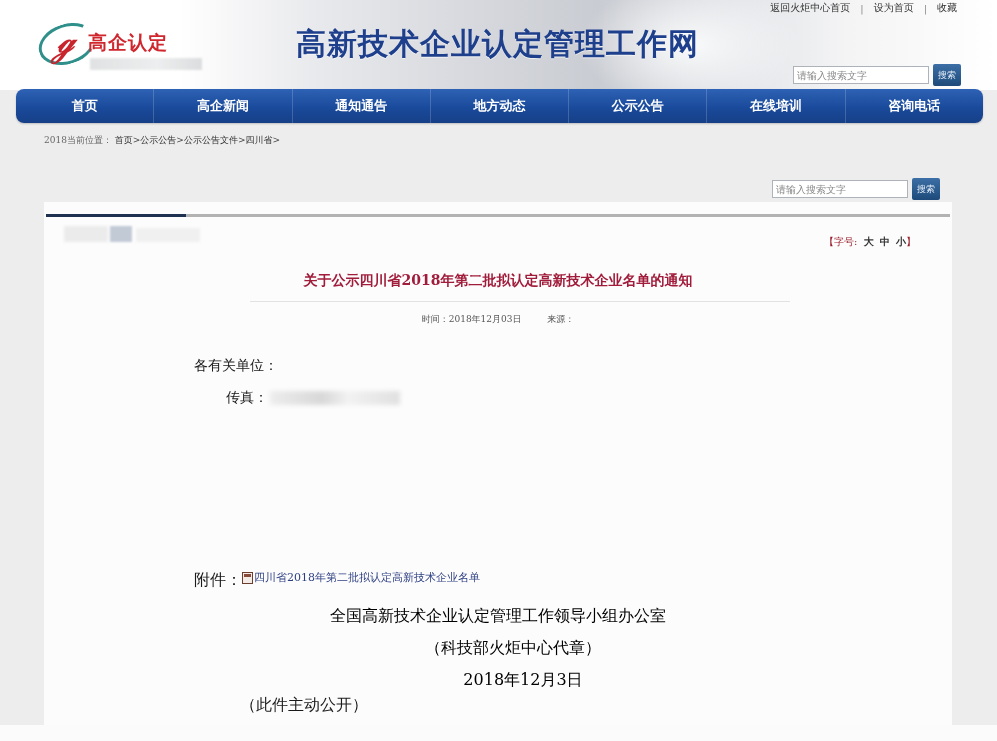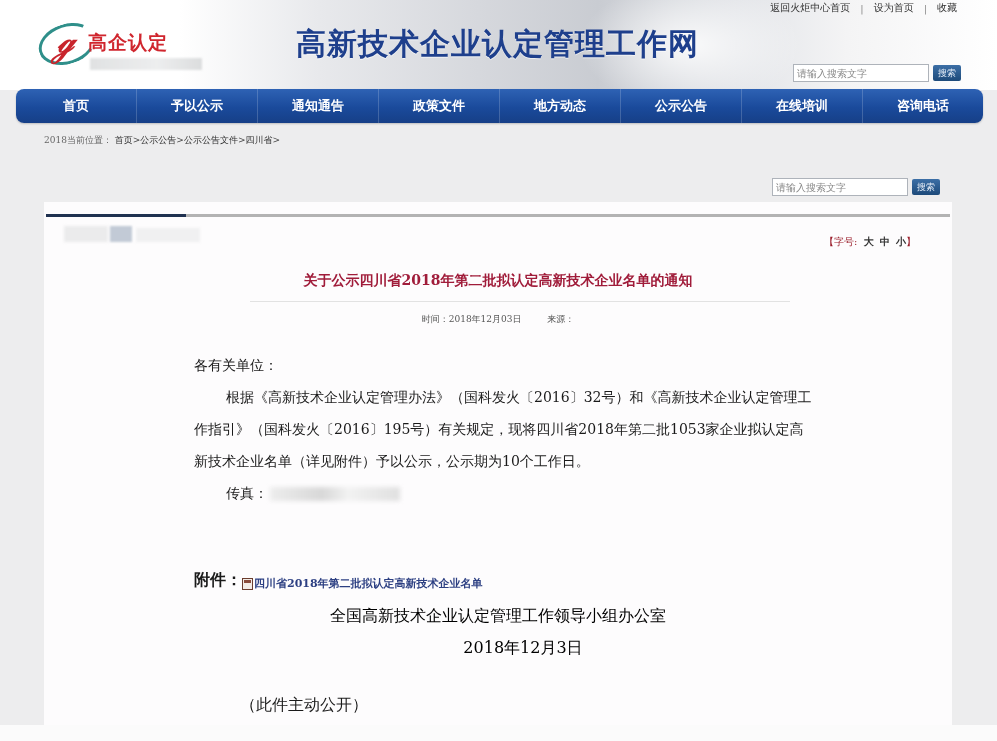--- a/index.html
+++ b/index.html
@@ -59,21 +59,21 @@
   .toplinks a { color: #333; text-decoration: none; cursor: pointer; }
   .search1 {
     position: absolute; left: 793px; top: 64px; display: flex; gap: 4px; align-items: center;
   }
   .search-input {
     width: 136px; height: 18px; border: 1px solid #aeb3ba; background: #fff;
     font-family: "DejaVu Sans", sans-serif; font-size: 10px; color: #777; padding: 2px 3px;
   }
   .search-input::placeholder { color: #888; }
   .search-btn {
-    height: 16px; padding: 0 5px; border: none;
+    height: 22px; padding: 0 5px; border: none;
     background: linear-gradient(#3c6fa6, #1d4a7a);
     color: #e6eef8; font-size: 9px; border-radius: 2px; cursor: pointer;
     font-family: "DejaVu Sans", sans-serif;
   }
   
   .nav {
     position: absolute; left: 16px; top: 89px; width: 967px; height: 34px;
     background: linear-gradient(#2e62b4, #1a4a9b 55%, #163f87);
     border-radius: 8px;
     display: flex; align-items: center;
@@ -141,21 +141,21 @@
   .body-text p { margin: 0; }
   .indent { text-indent: 32px; }
   .fax { padding-left: 32px; position: relative; }
   .fax-blur {
     display: inline-block; vertical-align: middle; width: 130px; height: 14px;
     background: linear-gradient(90deg, #ededed, #d8d8d8 40%, #f2f2f2 60%, #e0e0e0);
     filter: blur(2px); margin-left: 2px;
   }
   .attachment {
     position: absolute; left: 150px; top: 368px;
-    font-size: 16px; color: #1a1a1a; display: flex; align-items: flex-end; font-weight: bold;
+    font-size: 16px; color: #1a1a1a; display: flex; align-items: flex-start;
   }
   .attach-link {
     font-size: 11px; color: #2c3f82; cursor: pointer; display: inline-flex; align-items: center;
   }
   .doc-icon {
     display: inline-block; width: 11px; height: 12px; border: 1px solid #6b3d2e;
     background: #f3ece6; margin-right: 1px; position: relative;
   }
   .doc-icon:before {
     content: ""; position: absolute; left: 1px; top: 1px; width: 7px; height: 3px; background: #8a4b3a;
@@ -194,23 +194,22 @@
     <a>收藏</a>
   </div>
   <div class="search1">
     <input class="search-input" placeholder="请输入搜索文字" style="">
     <button class="search-btn">搜索</button>
   </div>
 </div>
 
 <div class="nav">
   <div class="nav-item">首页</div>
-  <div class="nav-item">予以公示</div>
+  <div class="nav-item">高企新闻</div>
   <div class="nav-item">通知通告</div>
-  <div class="nav-item">政策文件</div>
   <div class="nav-item">地方动态</div>
   <div class="nav-item">公示公告</div>
   <div class="nav-item">在线培训</div>
   <div class="nav-item">咨询电话</div>
 </div>
 
 <div class="breadcrumb">
   <span class="prefix">2018当前位置：</span>
   <a>首页</a><span>&gt;</span><a>公示公告</a><span>&gt;</span><a>公示公告文件</a><span>&gt;</span><a>四川省</a><span>&gt;</span>
 </div>
@@ -237,30 +236,30 @@
   </div>
   <div class="article-title">关于公示四川省2018年第二批拟认定高新技术企业名单的通知</div>
   <div class="title-rule"></div>
   <div class="meta">
     <span>时间：</span><span>2018年12月03日</span>
     <span class="gap"></span>
     <span>来源：</span>
   </div>
   <div class="body-text">
     <p>各有关单位：</p>
-    <p class="indent">根据《高新技术企业认定管理办法》（国科发火〔2016〕32号）和《高新技术企业认定管理工作指引》（国科发火〔2016〕195号）有关规定，现将四川省2018年第二批1053家企业拟认定高新技术企业名单（详见附件）予以公示，公示期为10个工作日。</p>
     <p class="fax"><span>传真：</span><span class="fax-blur"></span></p>
   </div>
   <div class="attachment">
     <span>附件：</span>
     <a class="attach-link">
       <span class="doc-icon"></span>
       <span>四川省2018年第二批拟认定高新技术企业名单</span>
     </a>
   </div>
   <div class="signature">
     <div>全国高新技术企业认定管理工作领导小组办公室</div>
+    <div class="l2">（科技部火炬中心代章）</div>
     <div class="l3">2018年12月3日</div>
   </div>
   <div class="public-note">（此件主动公开）</div>
 </div>
 
 <div class="bottom-strip"></div>
 
 </body></html>

